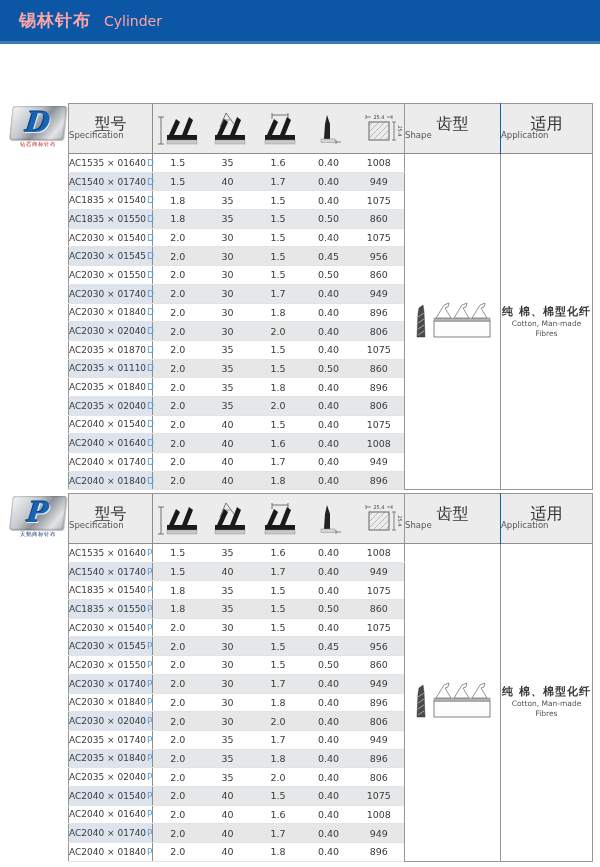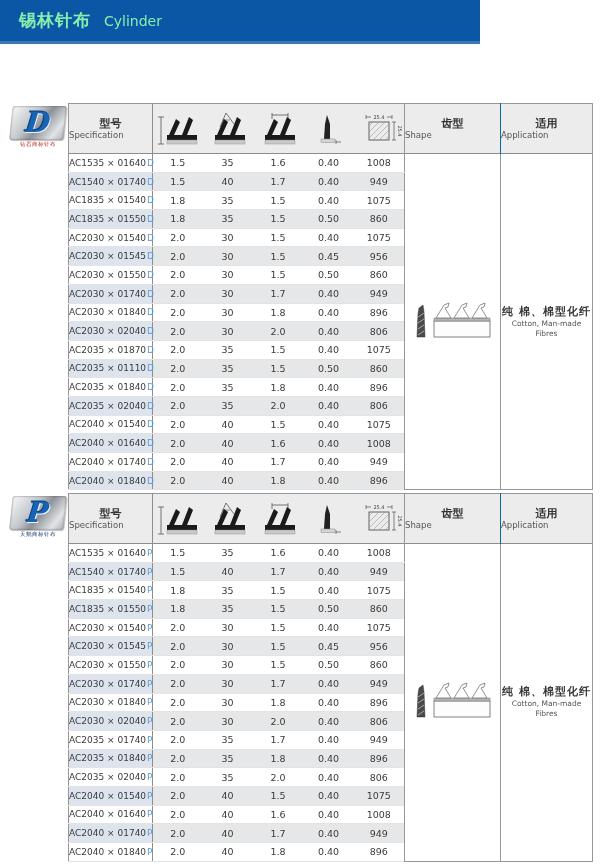--- a/index.html
+++ b/index.html
@@ -1,22 +1,22 @@
 <!DOCTYPE html>
 <html><head>
 <meta charset="utf-8">
 <style>
   html,body{margin:0;padding:0;background:#fff;}
   .page{position:relative;width:600px;height:867px;background:#fff;overflow:hidden;
         font-family:"DejaVu Sans","Liberation Sans",sans-serif;}
 
   
-  .topbar{position:absolute;left:0;top:0;width:480px;height:44px;background:#0b57a6;
+  .topbar{position:absolute;left:0;top:0;width:600px;height:44px;background:#0b57a6;
           border-bottom:3px solid #3f7ab5;display:flex;align-items:center;gap:13px;
-          padding-left:19px;box-sizing:border-box;color:#86efac;}
+          padding-left:19px;box-sizing:border-box;color:#fca5a5;}
   .title-zh{font-size:17px;font-weight:bold;letter-spacing:1px;}
   .title-en{font-size:14px;}
 
   
   .logo{position:absolute;left:9px;width:58px;text-align:center;}
   .logo-badge{width:54px;height:34px;margin:0 auto;border-radius:3px;
               background:linear-gradient(125deg,#f7f8f9 0%,#c3c7cb 38%,#8e9298 55%,#e2e4e6 82%,#aeb2b6 100%);
               box-shadow:inset 0 0 2px rgba(60,60,60,.8),1px 1px 1px rgba(0,0,0,.25);
               transform:skewX(-6deg);display:flex;align-items:center;justify-content:center;}
   .logo-letter{font-family:"DejaVu Serif","Liberation Serif",serif;font-style:italic;font-weight:bold;
@@ -26,21 +26,21 @@
   .caption-red{color:#c03028;}
   .caption-blue{color:#1c3f77;}
 
   
   .spec-table{position:absolute;left:68px;width:524px;border-collapse:collapse;table-layout:fixed;
               border:1px solid #979797;background:#fff;}
   .spec-table th{background:#ececec;height:49px;padding:0;font-weight:normal;vertical-align:middle;}
   .spec-table thead tr{border-bottom:1px solid #8d8d8d;}
   .th-spec{border-right:1px solid #8d8d8d;}
   .th-shape{border-left:1px solid #979797;border-right:1px solid #0369a1;}
-  .hdr-zh{font-size:11px;font-weight:bold;color:#333;line-height:13px;text-align:center;}
+  .hdr-zh{font-size:16px;font-weight:normal;color:#333;line-height:13px;text-align:center;}
   .hdr-en{font-size:8.5px;color:#555;line-height:10px;text-align:left;}
   .spec-table td{height:17.7px;padding:0;font-size:9.5px;color:#3a3a3a;text-align:center;
                  border-bottom:1px solid #e3e3e3;}
   .spec-table tbody tr:nth-child(odd) td{background:#ffffff;}
   .spec-table tbody tr:nth-child(even) td{background:#e6e7e9;}
   .spec-table tbody tr:nth-child(even) td.spec{background:#dde4ee;}
   td.spec{font-size:9px;border-right:1px solid #8d8d8d;white-space:nowrap;}
   td.spec .suffix{color:#5b9bd5;margin-left:1px;}
   td.shape-cell,td.app-cell{background:#fff !important;vertical-align:middle;border-bottom:none;}
   td.shape-cell{border-left:1px solid #979797;border-right:1px solid #979797;}

